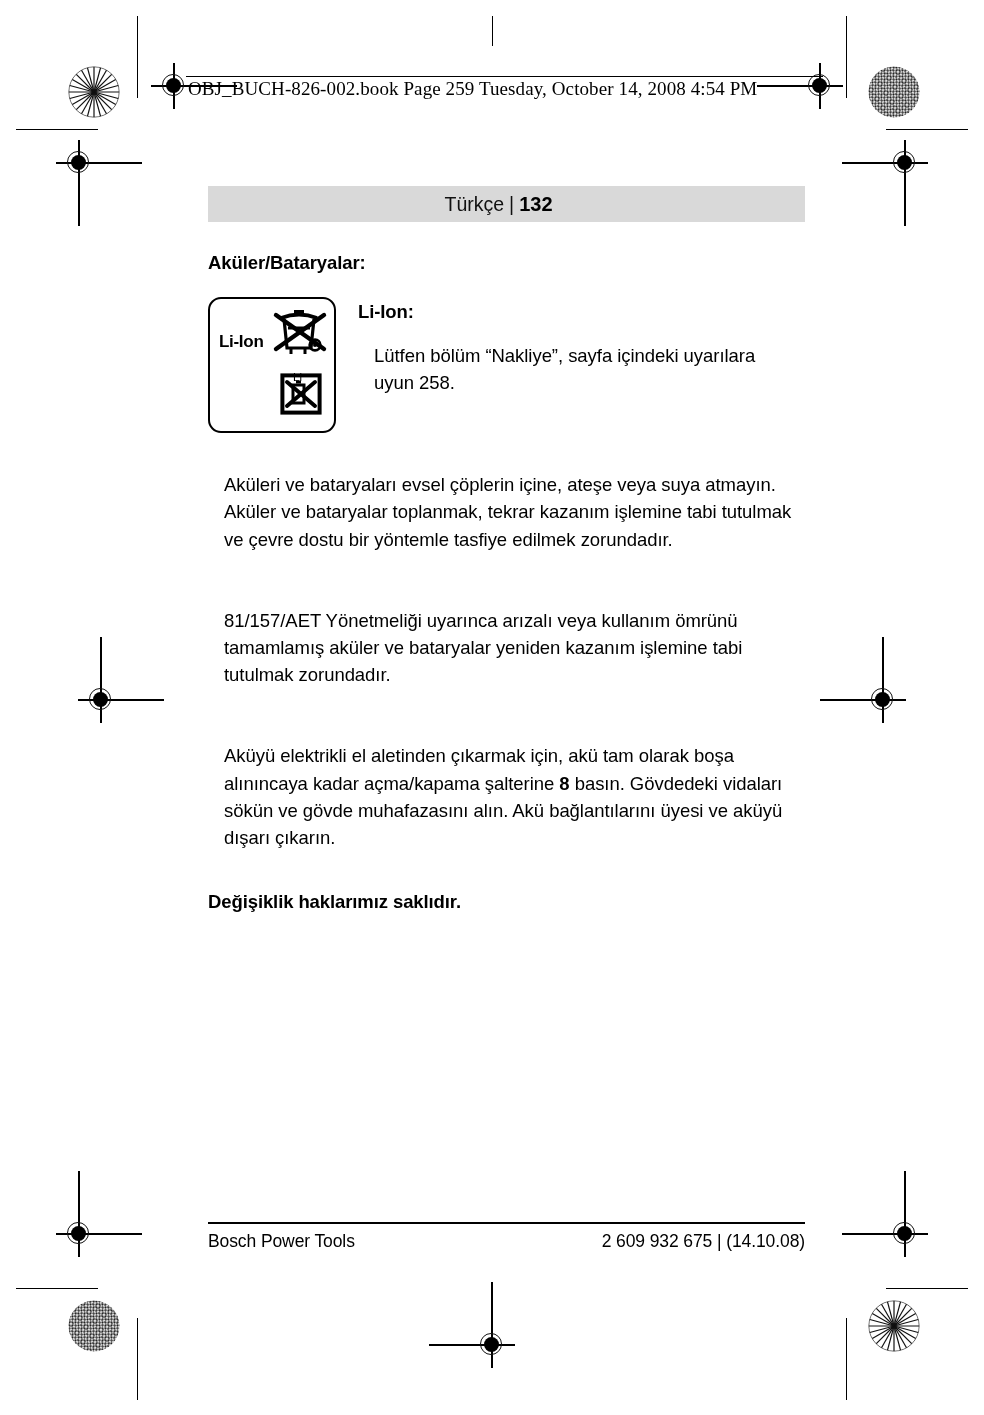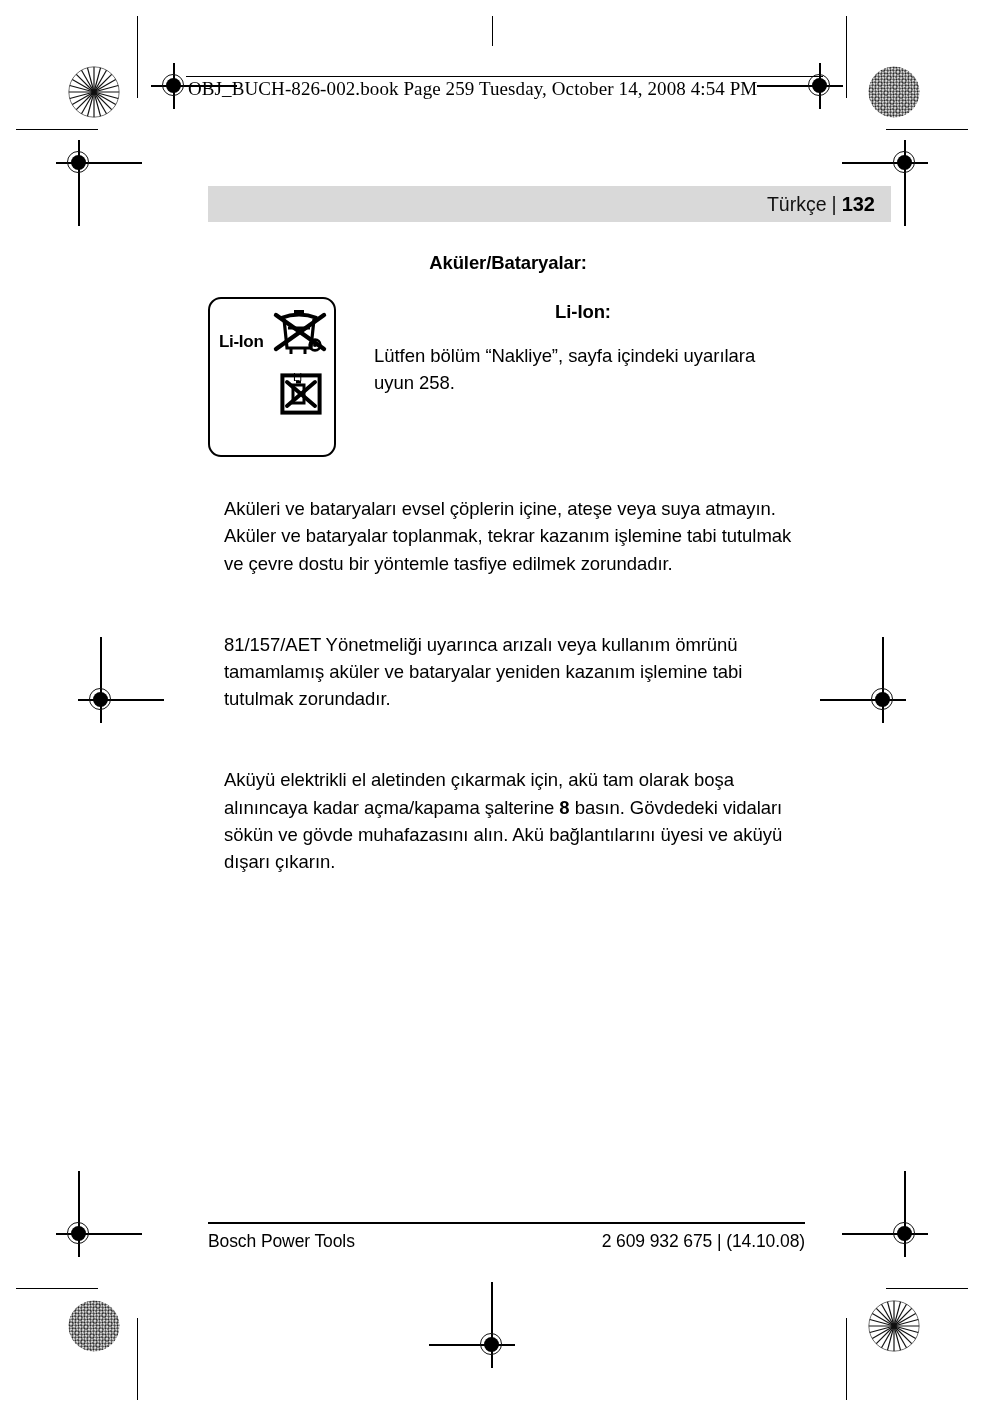--- a/index.html
+++ b/index.html
@@ -107,26 +107,26 @@
     width: 637px;
     height: 1.4px;
     background: #000;
   }
 
   
   .title-band {
     position: absolute;
     left: 208px;
     top: 186px;
-    width: 683px;
+    width: 597px;
     height: 36px;
     background: #d9d9d9;
     display: flex;
     align-items: center;
-    justify-content: flex-end;
+    justify-content: center;
     box-sizing: border-box;
     padding-right: 16px;
   }
   .title-band .lang {
     font-size: 19.5px;
     color: #111;
   }
   .title-band .sep {
     font-size: 19.5px;
     color: #111;
@@ -144,41 +144,40 @@
     left: 208px;
     top: 250px;
     width: 600px;
   }
   .h-bold {
     font-size: 18.5px;
     font-weight: bold;
     line-height: 1.42;
     margin: 0 0 6px 0;
     letter-spacing: -0.1px;
-    text-align: center;
   }
   .para {
     font-size: 18.5px;
     line-height: 1.47;
     margin: 16px;
     letter-spacing: -0.05px;
   }
   .para b { font-weight: bold; }
   .gap { height: 22px; }
   .gap-sm { height: 15px; }
 
   
   .sym-row {
     display: flex;
     align-items: flex-start;
     gap: 0;
   }
   .sym-box {
     width: 128px;
-    height: 160px;
+    height: 136px;
     border: 2.4px solid #000;
     border-radius: 13px;
     box-sizing: border-box;
     position: relative;
     flex: 0 0 auto;
   }
   .sym-label {
     position: absolute;
     left: 9px;
     top: 33px;
@@ -479,19 +478,20 @@
   <div class="gap"></div>
 
   <p class="para">81/157/AET Yönetmeliği uyarınca arızalı veya kullanım ömrünü tamamlamış aküler ve bataryalar yeniden kazanım işlemine tabi tutulmak zorundadır.</p>
 
   <div class="gap"></div>
 
   <p class="para"><span>Aküyü elektrikli el aletinden çıkarmak için, akü tam olarak boşa alınıncaya kadar açma/kapama şalterine </span><b>8</b><span> basın. Gövdedeki vidaları sökün ve gövde muhafazasını alın. Akü bağlantılarını üyesi ve aküyü dışarı çıkarın.</span></p>
 
   <div class="gap"></div>
 
+  <div class="h-bold">Değişiklik haklarımız saklıdır.</div>
 </div>
 
 <div class="footer-rule"></div>
 <div class="footer">
   <span>Bosch Power Tools</span>
   <span>2 609 932 675 | (14.10.08)</span>
 </div>
 
 </body></html>

